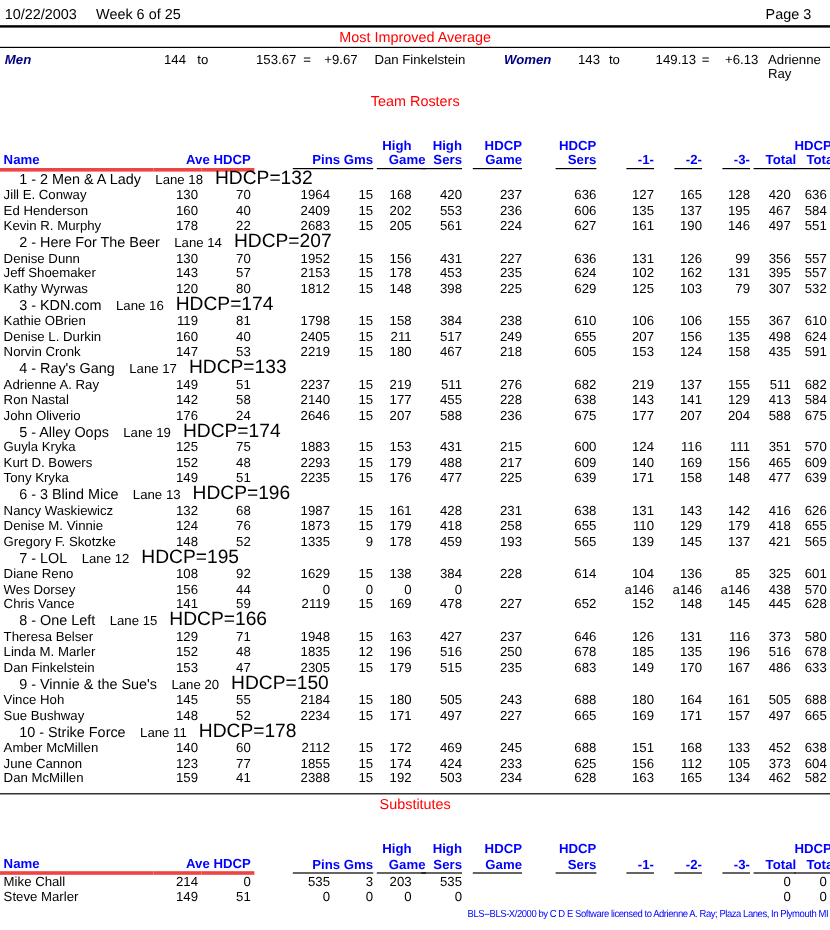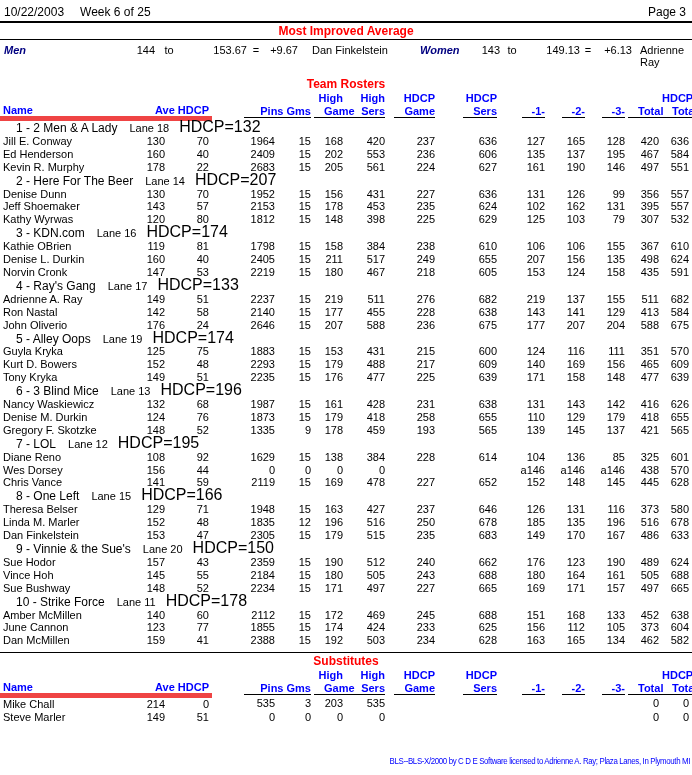--- a/index.html
+++ b/index.html
@@ -4,38 +4,38 @@
 <style>
   html,body { margin:0; padding:0; }
   body {
     width:692px; height:775px; background:#ffffff; color:#000;
     font-family:"Liberation Sans", sans-serif; position:relative; overflow:hidden;
   }
   .page-header { position:relative; height:16px; padding-top:5px; font-weight:normal; font-size:12px; }
   .ph-left { position:absolute; left:4px; top:5px; }
   .ph-week { margin-left:16px; }
   .ph-title { position:absolute; left:0; right:0; top:5px; text-align:center; }
-  .ph-page { position:absolute; right:6px; top:5px; }
+  .ph-page { position:absolute; right:16px; top:5px; }
   .rule2 { height:2px; background:#000; }
   .rule1 { height:1px; background:#000; }
-  .section-title { text-align:center; color:#ff0000; font-weight:bold; font-size:12px; line-height:14px; padding:1px 0; }
+  .section-title { text-align:center; color:#ff0000; font-weight:normal; font-size:12px; line-height:14px; padding:1px 0; }
   .improved-row { display:flex; align-items:baseline; font-size:11px; padding:4px 0 0 4px; height:15px; }
   .mi-sex { font-weight:bold; font-style:italic; color:#000080; }
   .mi-num { text-align:right; }
   .mi-mid { text-align:center; }
   .w30{width:30px;} .w121{width:121px;} .w28{width:28px;} .w64{width:64px;} .w18{width:18px;}
   .w33{width:33px;} .w122{width:122px; padding-left:14px; box-sizing:border-box; text-align:left;}
   .w52{width:52px;font-style:italic;} .w24{width:24px;} .w56{width:56px;} .w16{width:16px;} .w36{width:36px;}
   .mi-name2 { flex:1; padding-left:8px; text-align:left; }
   .rosters-title { margin-top:17px; }
-  .stat-table { border-collapse:collapse; table-layout:fixed; width:692px; }
+  .stat-table { border-collapse:collapse; table-layout:fixed; width:692px;margin-top:24px; }
   .stat-table td { height:12.9px; line-height:12.9px; padding:0; font-size:11px; white-space:nowrap; overflow:visible; }
   .stat-table tr.hdr td { height:12px; line-height:12px; color:#0000ff; font-weight:bold; }
   .num { text-align:right; padding-right:3px !important; }
-  .h-border { border-bottom:5px solid #ef4444; }
+  .h-border { border-bottom:3px solid #ef4444; }
   .u { display:inline-block; border-bottom:1px solid #000; padding-left:10px; }
   .u-wide { padding-left:16px; }
   .c-name { padding-left:3px !important; text-align:left; }
   .team-title { font-weight:normal; font-size:12px; padding-left:16px; }
   .team-lane { font-size:11px; margin-left:12px; }
   .team-hdcp { font-size:16px; margin-left:10px; }
   .subs-rule { margin-top:5px; }
   .footer {
     position:absolute; right:2px; bottom:9px; color:#0000ff;
     font-size:8.5px; letter-spacing:-0.4px; transform:scaleX(0.93); transform-origin:right center;
@@ -387,21 +387,21 @@
           <td class="num">428</td>
           <td class="num">231</td>
           <td class="num">638</td>
           <td class="num">131</td>
           <td class="num">143</td>
           <td class="num">142</td>
           <td class="num">416</td>
           <td class="num">626</td>
         </tr>
         <tr>
-          <td class="c-name">Denise M. Durkin</td>
+          <td class="c-name">Denise M. Vinnie</td>
           <td class="num">124</td>
           <td class="num">76</td>
           <td class="num">1873</td>
           <td class="num">15</td>
           <td class="num">179</td>
           <td class="num">418</td>
           <td class="num">258</td>
           <td class="num">655</td>
           <td class="num">110</td>
           <td class="num">129</td>
@@ -522,36 +522,20 @@
           <td class="num">235</td>
           <td class="num">683</td>
           <td class="num">149</td>
           <td class="num">170</td>
           <td class="num">167</td>
           <td class="num">486</td>
           <td class="num">633</td>
         </tr>
         <tr>
           <td colspan="14"><span class="team-title">9 - Vinnie &amp; the Sue's</span><span class="team-lane">Lane 20</span><span class="team-hdcp">HDCP=150</span></td>
-        </tr>
-        <tr>
-          <td class="c-name">Sue Hodor</td>
-          <td class="num">157</td>
-          <td class="num">43</td>
-          <td class="num">2359</td>
-          <td class="num">15</td>
-          <td class="num">190</td>
-          <td class="num">512</td>
-          <td class="num">240</td>
-          <td class="num">662</td>
-          <td class="num">176</td>
-          <td class="num">123</td>
-          <td class="num">190</td>
-          <td class="num">489</td>
-          <td class="num">624</td>
         </tr>
         <tr>
           <td class="c-name">Vince Hoh</td>
           <td class="num">145</td>
           <td class="num">55</td>
           <td class="num">2184</td>
           <td class="num">15</td>
           <td class="num">180</td>
           <td class="num">505</td>
           <td class="num">243</td>

